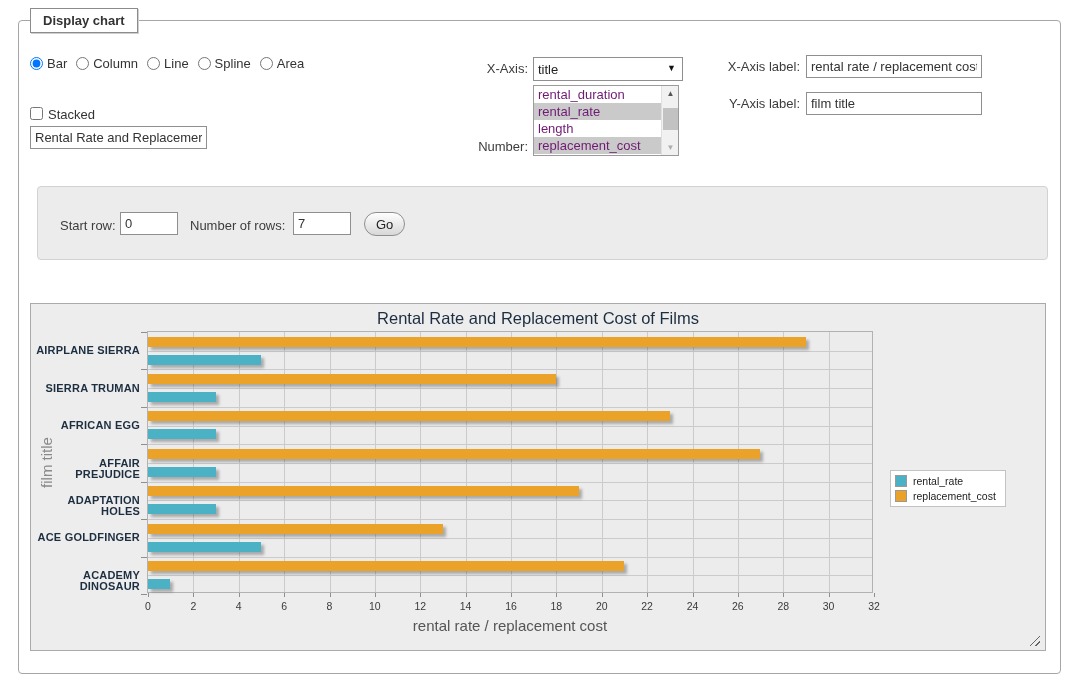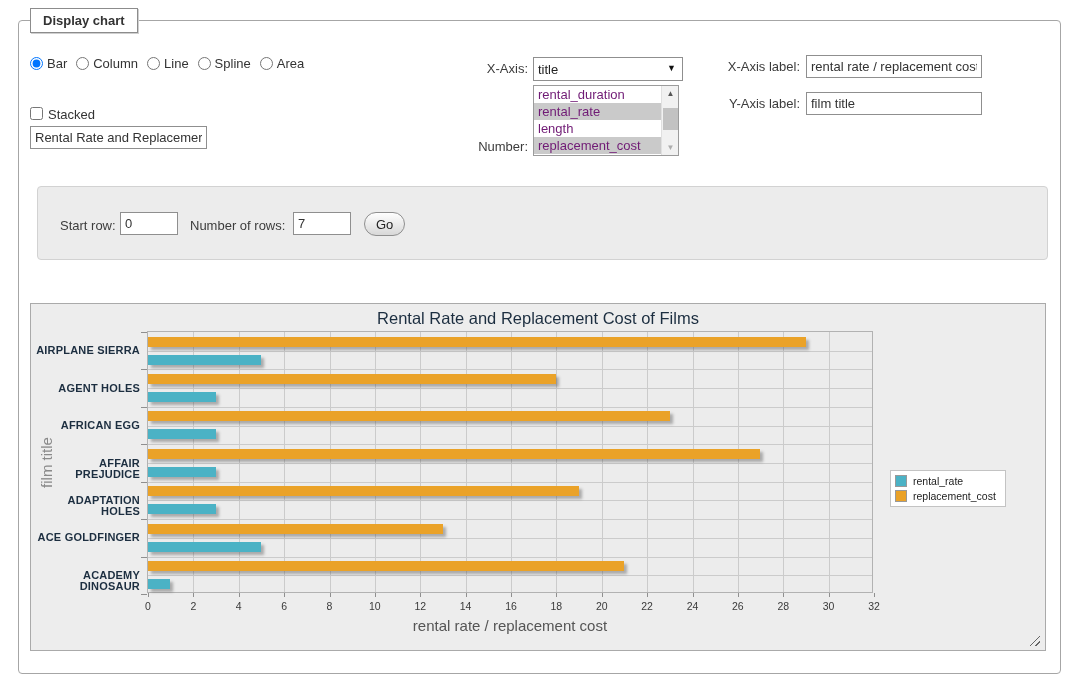--- a/index.html
+++ b/index.html
@@ -232,21 +232,21 @@
         <div class="xtick-label" style="left: 618.25px; top: 268px;">28</div>
         <div class="xtick" style="left: 680.625px;"></div>
         <div class="xtick-label" style="left: 663.625px; top: 268px;">30</div>
         <div class="xtick" style="left: 726px;"></div>
         <div class="xtick-label" style="left: 709px; top: 268px;">32</div>
         <div class="bar" style="top: 4.5px; width: 657.711px; left: 0px; background: rgb(234, 162, 40);"></div>
         <div class="bar" style="top: 22.5px; width: 113.211px; left: 0px; background: rgb(75, 178, 197);"></div>
         <div class="ycat-label" style="top: 13.2143px;">AIRPLANE SIERRA</div>
         <div class="bar" style="top: 41.9286px; width: 408.148px; left: 0px; background: rgb(234, 162, 40);"></div>
         <div class="bar" style="top: 59.9286px; width: 67.8356px; left: 0px; background: rgb(75, 178, 197);"></div>
-        <div class="ycat-label" style="top: 50.6429px;">AGENT HOLES</div>
+        <div class="ycat-label" style="top: 50.6429px;">SIERRA TRUMAN</div>
         <div class="bar" style="top: 79.3571px; width: 521.586px; left: 0px; background: rgb(234, 162, 40);"></div>
         <div class="bar" style="top: 97.3571px; width: 67.8356px; left: 0px; background: rgb(75, 178, 197);"></div>
         <div class="ycat-label" style="top: 88.0714px;">AFRICAN EGG</div>
         <div class="bar" style="top: 116.786px; width: 612.336px; left: 0px; background: rgb(234, 162, 40);"></div>
         <div class="bar" style="top: 134.786px; width: 67.8356px; left: 0px; background: rgb(75, 178, 197);"></div>
         <div class="ycat-label" style="top: 125.5px;">AFFAIR PREJUDICE</div>
         <div class="bar" style="top: 154.214px; width: 430.836px; left: 0px; background: rgb(234, 162, 40);"></div>
         <div class="bar" style="top: 172.214px; width: 67.8356px; left: 0px; background: rgb(75, 178, 197);"></div>
         <div class="ycat-label" style="top: 162.929px;">ADAPTATION HOLES</div>
         <div class="bar" style="top: 191.643px; width: 294.711px; left: 0px; background: rgb(234, 162, 40);"></div>

